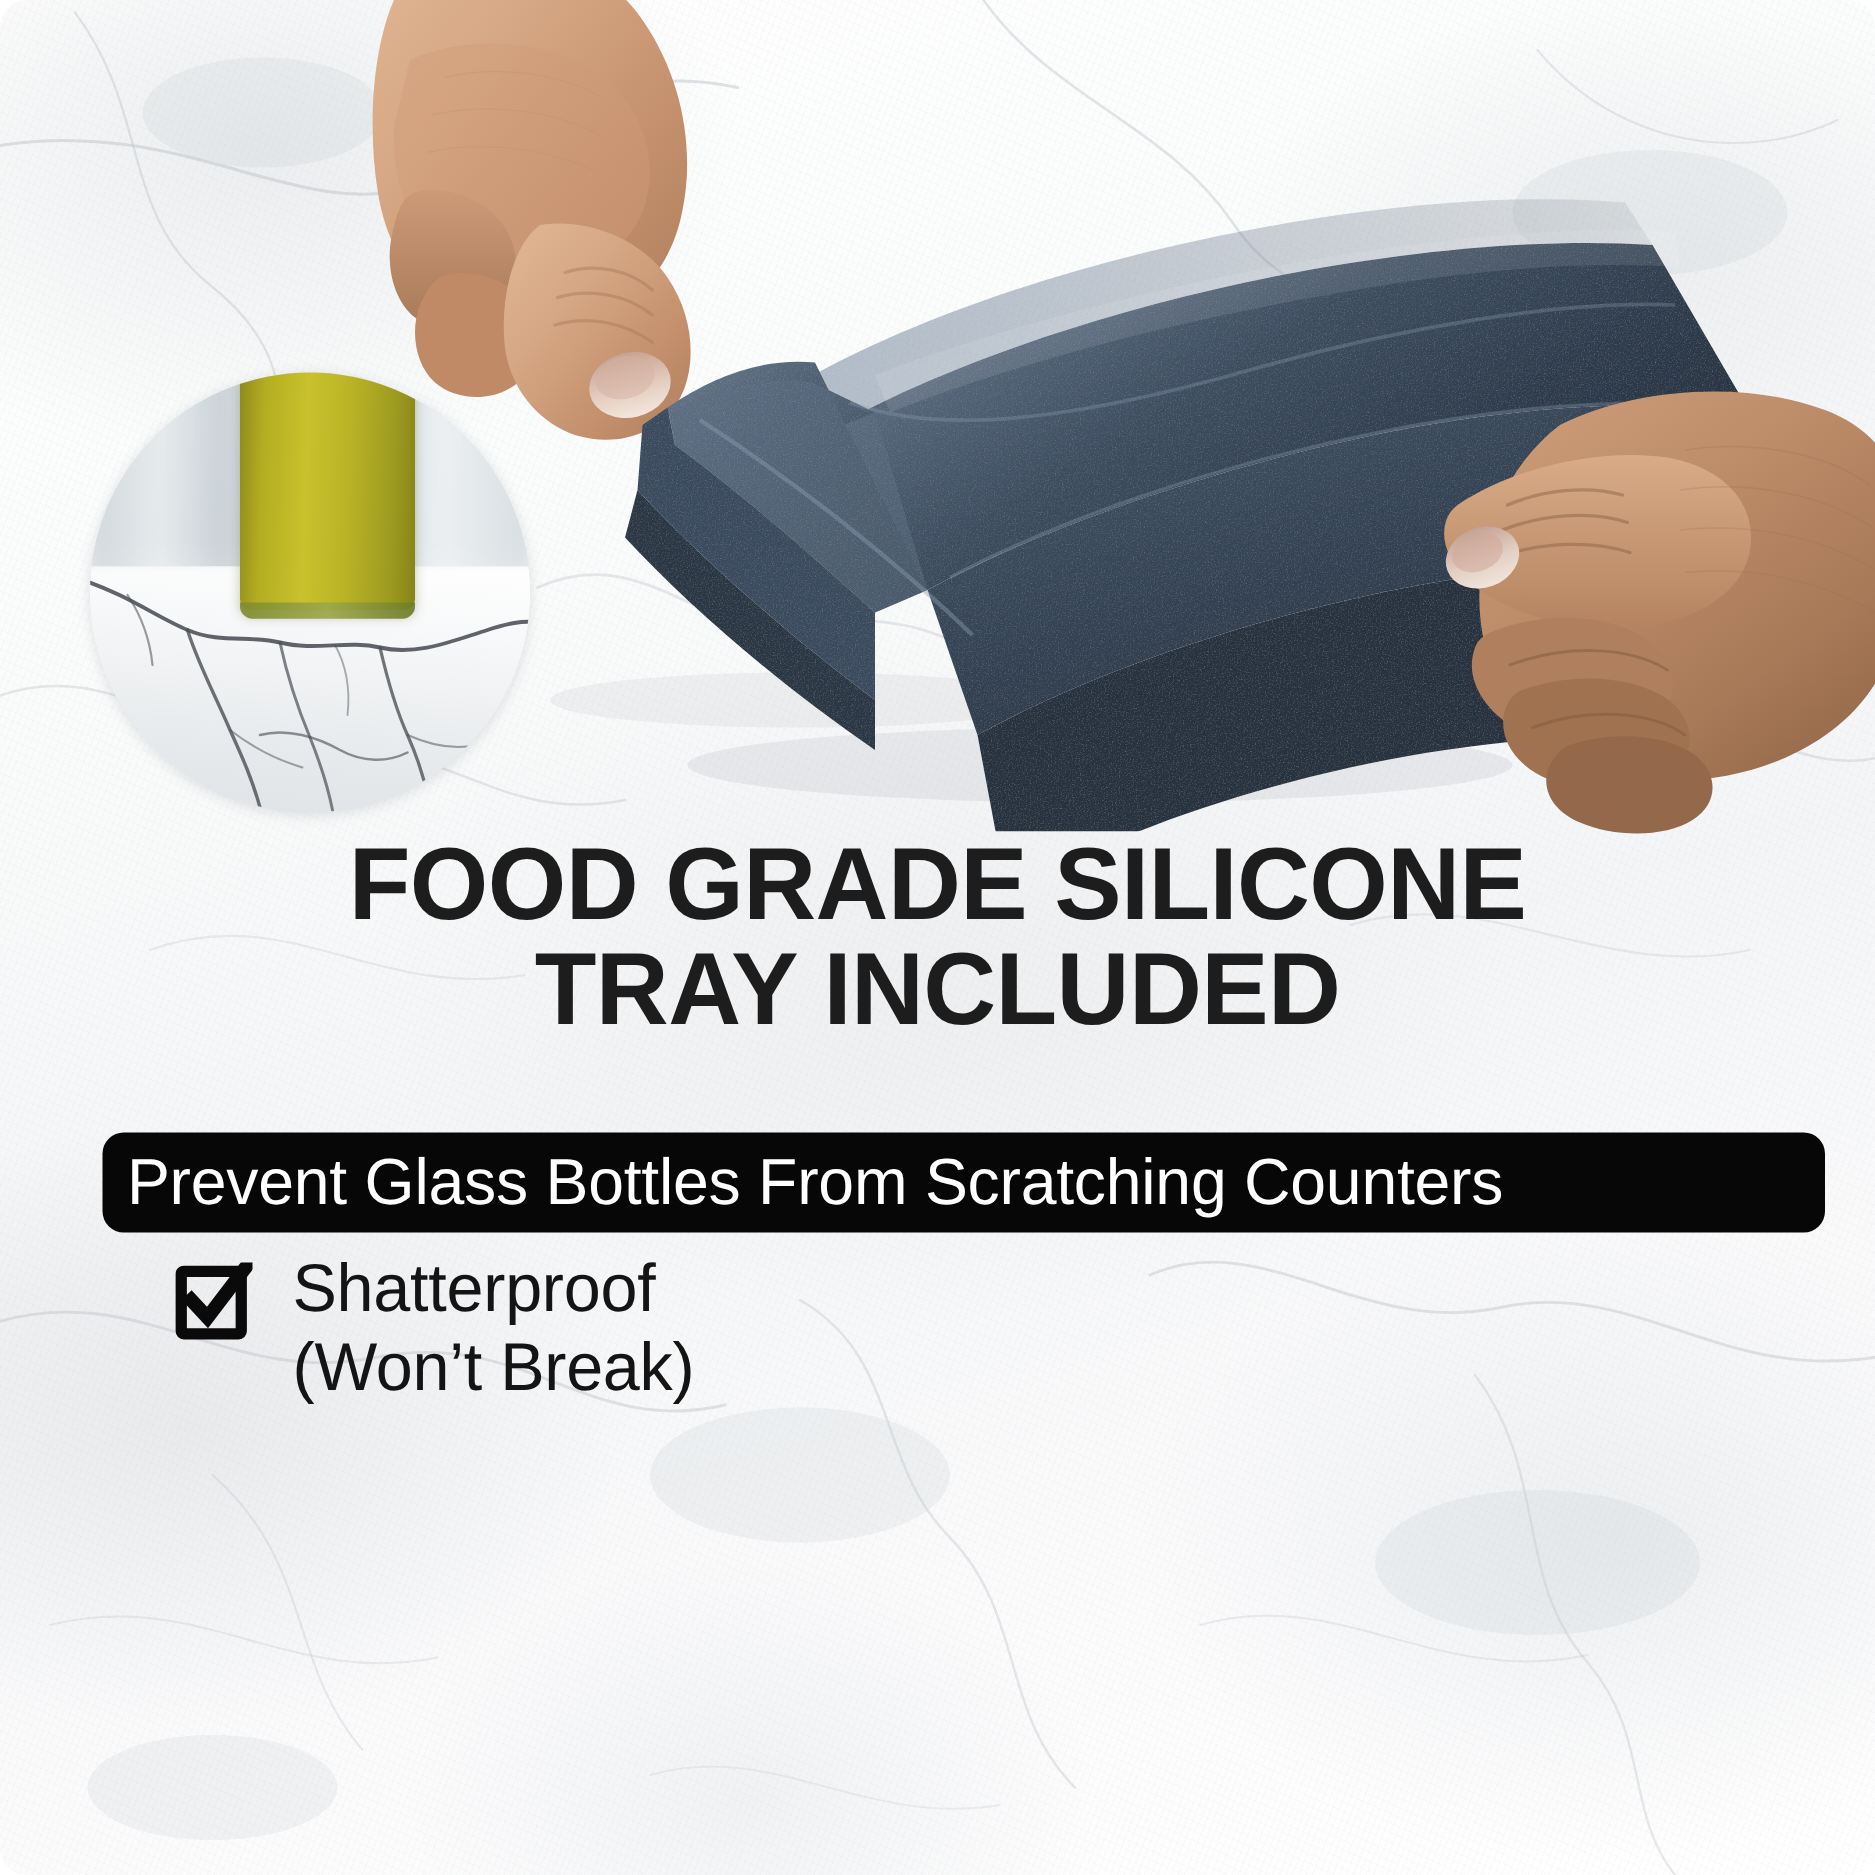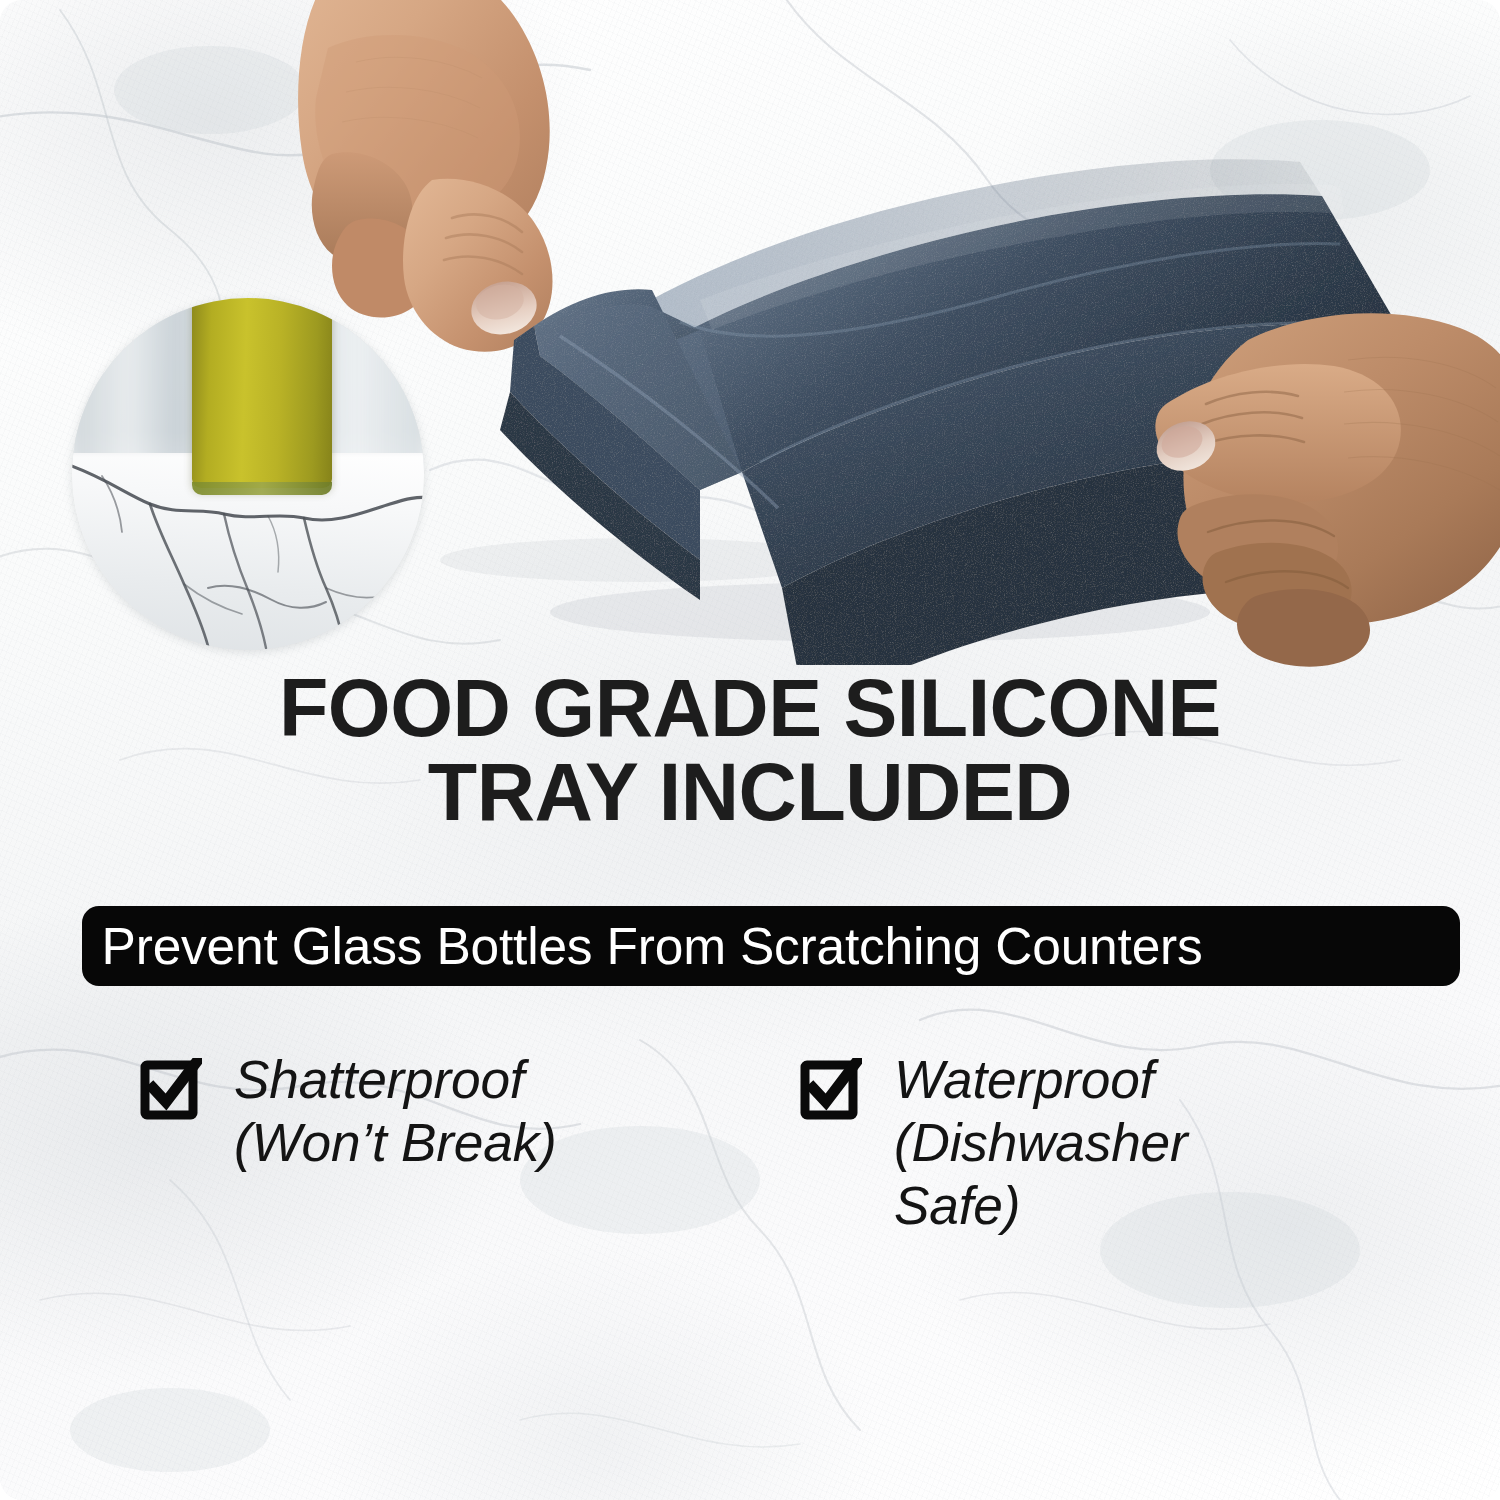--- a/index.html
+++ b/index.html
@@ -143,27 +143,26 @@
     line-height:1;
     letter-spacing:-0.2px;
     white-space:nowrap;
     transform:scaleX(0.99);
     padding:0 14px;
   }
 
   
   .features {
     position:absolute;
-    left:140px; top:1048px;
+    left:140px; top:1000px;
     width:1320px;
     display:grid;
     grid-template-columns:660px 660px;
     grid-template-rows:auto auto;
     row-gap:30px;
-    font-style:italic;
   }
   .feature {
     display:flex;
     align-items:flex-start;
     gap:32px;
   }
   .feature-check {
     flex:0 0 auto;
     width:62px; height:62px;
     margin-top:10px;
@@ -448,25 +447,18 @@
   <div class="features">
 
     <div class="feature">
       <svg class="feature-check" viewBox="0 0 62 62">
         <rect x="5" y="7" width="48" height="50" rx="2" fill="none" stroke="#0a0a0a" stroke-width="9"></rect>
         <path d="M13,30 L26,44 L58,2" fill="none" stroke="#0a0a0a" stroke-width="11" stroke-linecap="square" stroke-linejoin="miter"></path>
       </svg>
       <div class="feature-label">Shatterproof<br>(Won’t Break)</div>
     </div>
 
-    <div class="feature">
-      <svg class="feature-check" viewBox="0 0 62 62">
-        <rect x="5" y="7" width="48" height="50" rx="2" fill="none" stroke="#0a0a0a" stroke-width="9"></rect>
-        <path d="M13,30 L26,44 L58,2" fill="none" stroke="#0a0a0a" stroke-width="11" stroke-linecap="square" stroke-linejoin="miter"></path>
-      </svg>
-      <div class="feature-label">Waterproof<br>(Dishwasher Safe)</div>
-    </div>
 
 
 
   </div>
 
 </div>
 
 </body></html>

